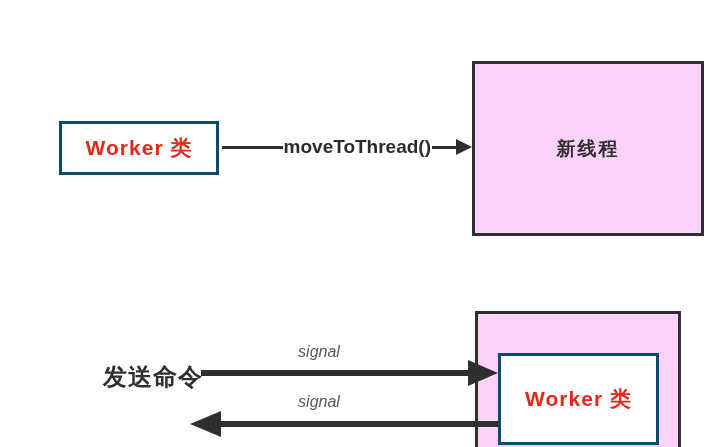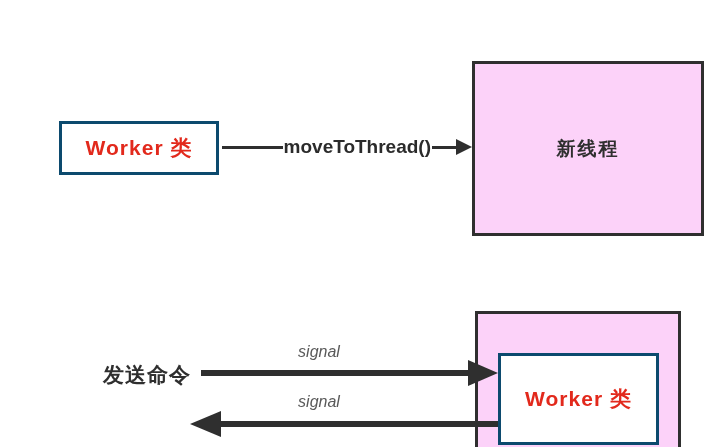--- a/index.html
+++ b/index.html
@@ -47,21 +47,21 @@
     left:472px;top:61px;width:232px;height:175px;
     display:flex;align-items:center;justify-content:center;
     color:#2f2f2f;font-weight:bold;font-size:19px;
     letter-spacing:2px;
   }
   
   #pink-bottom{left:475px;top:311px;width:206px;height:145px;}
   #worker-bottom{left:498px;top:353px;width:161px;height:92px;}
   .side-label{
     position:absolute;left:103px;
-    color:#2f2f2f;font-weight:bold;font-size:21px;
+    color:#2f2f2f;font-weight:bold;font-size:24px;
     letter-spacing:1px;white-space:nowrap;
   }
   #send-label{top:361px;}
   #receive-label{top:411px;}
   .signal-label{
     position:absolute;left:284px;width:70px;text-align:center;
     font-style:italic;font-size:16px;color:#595959;
   }
   #signal-send{top:343px;}
   #signal-receive{top:393px;}

